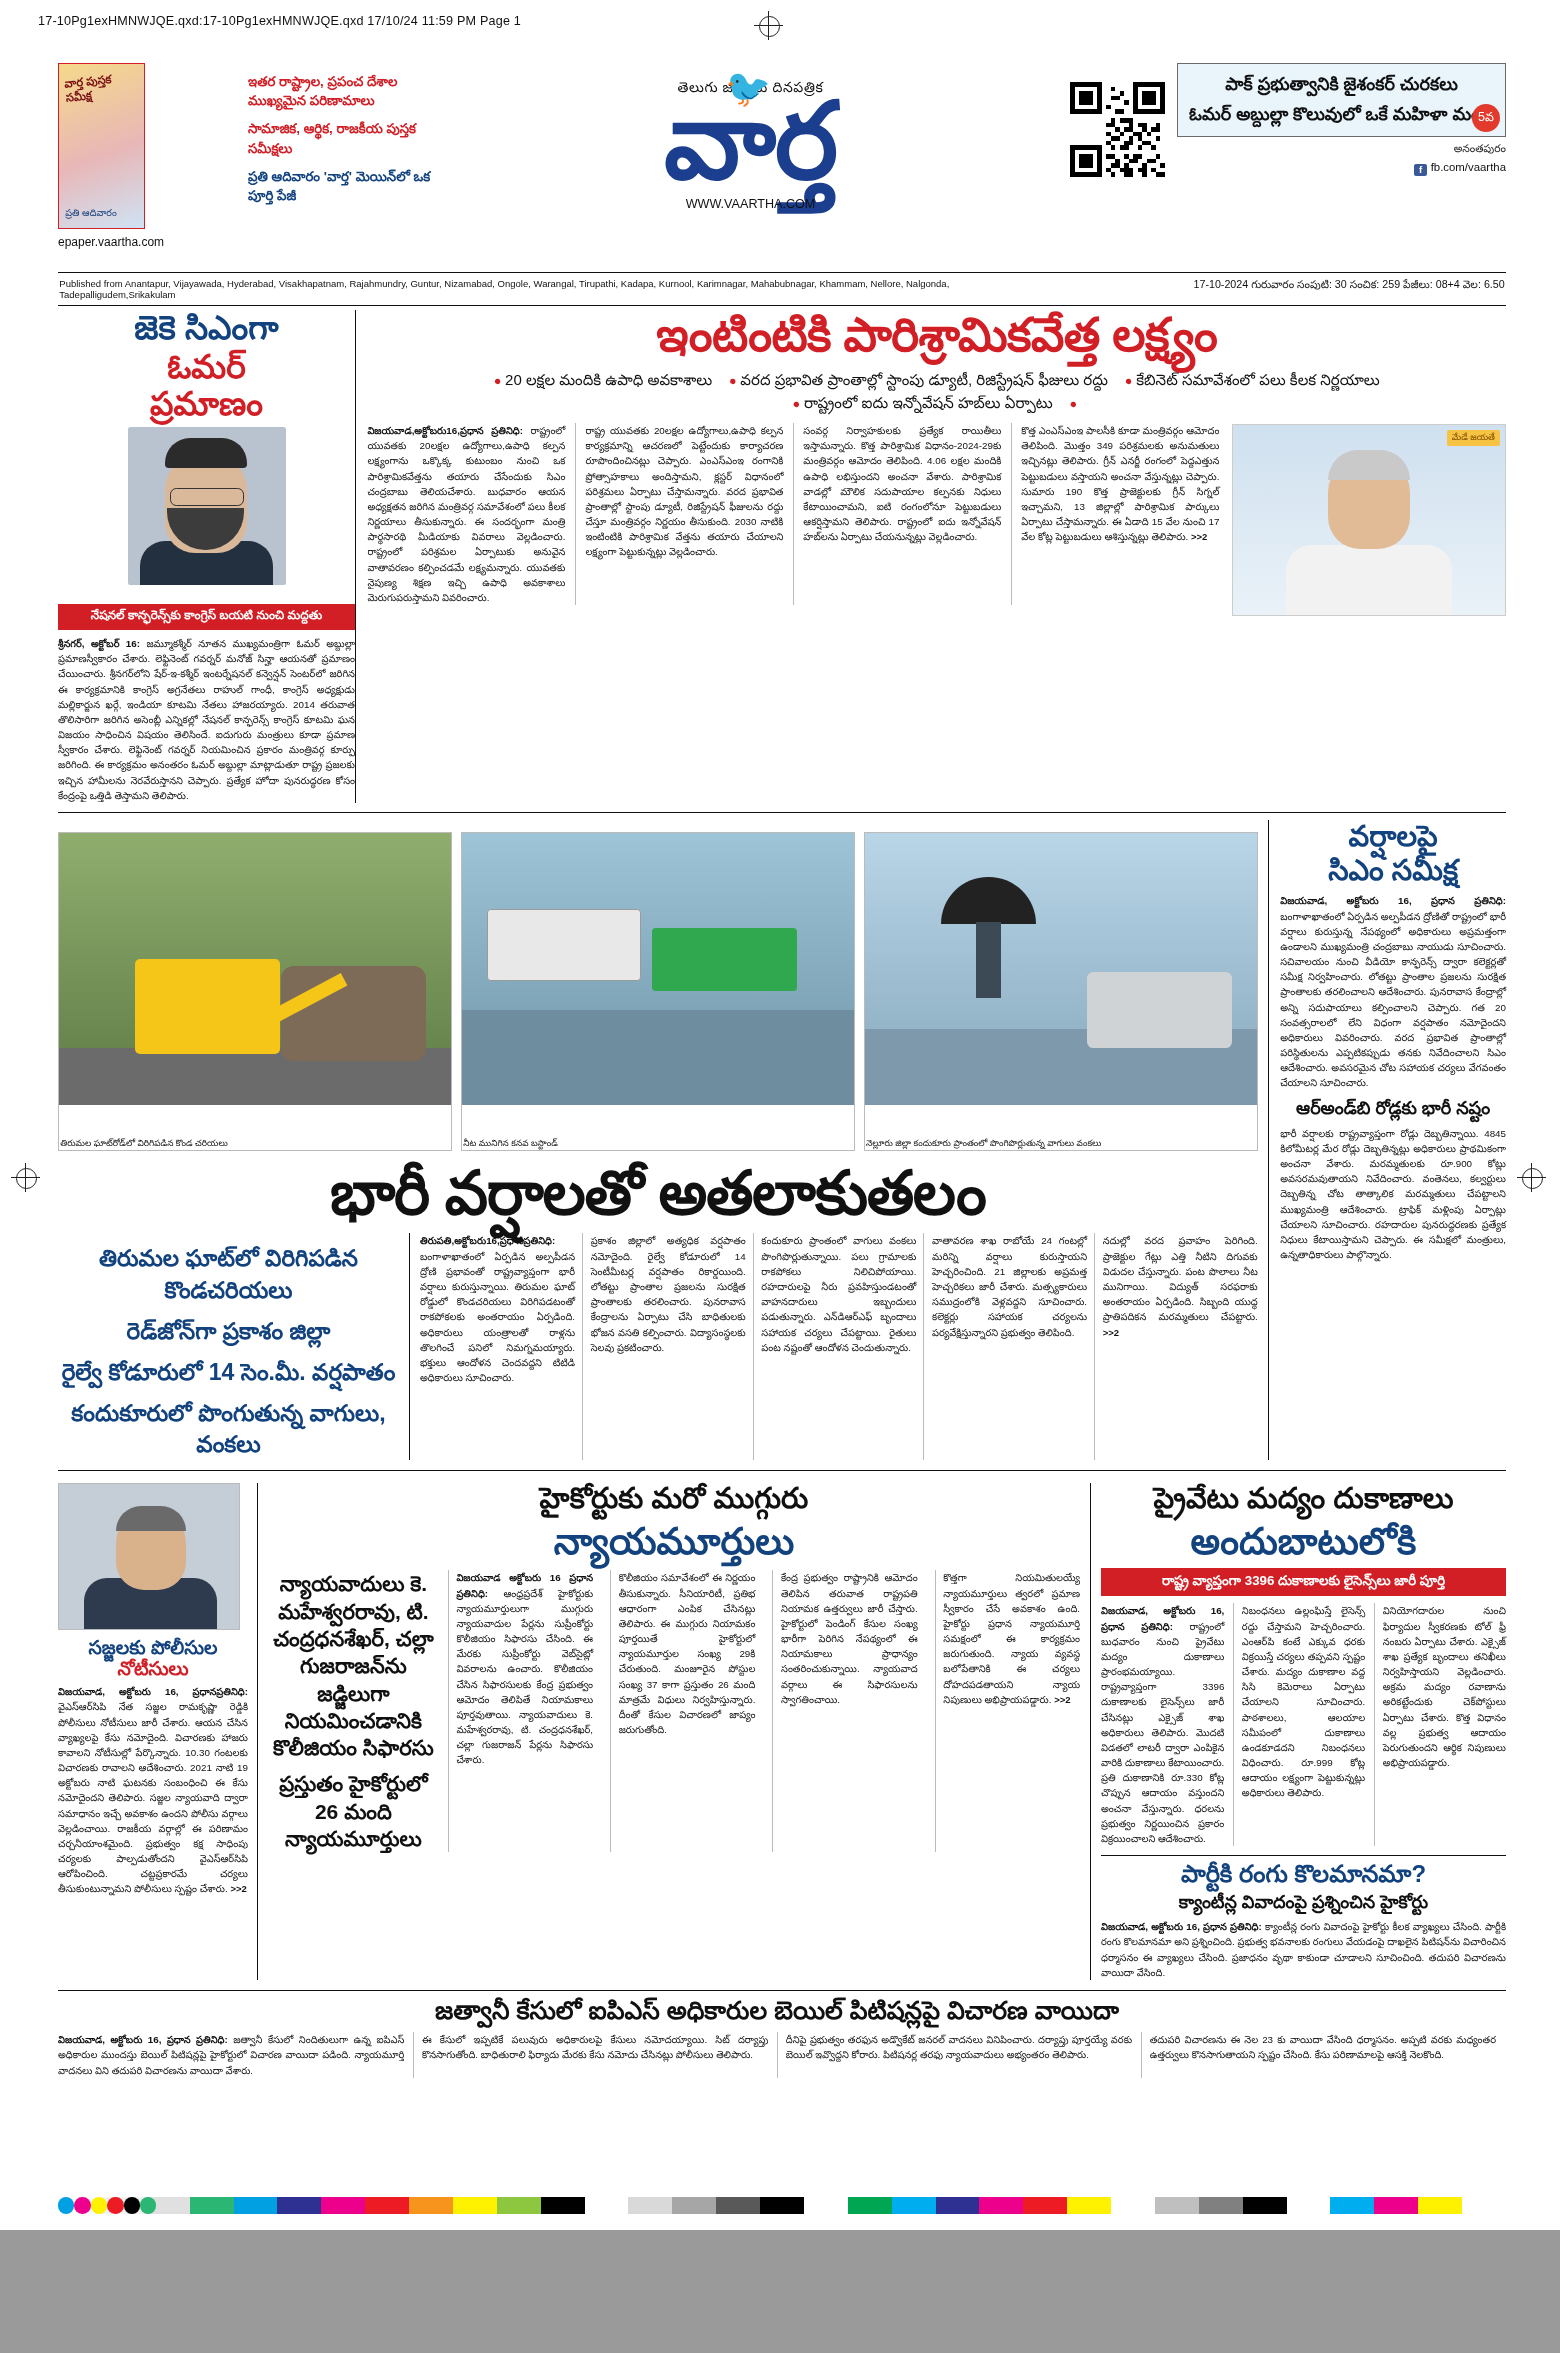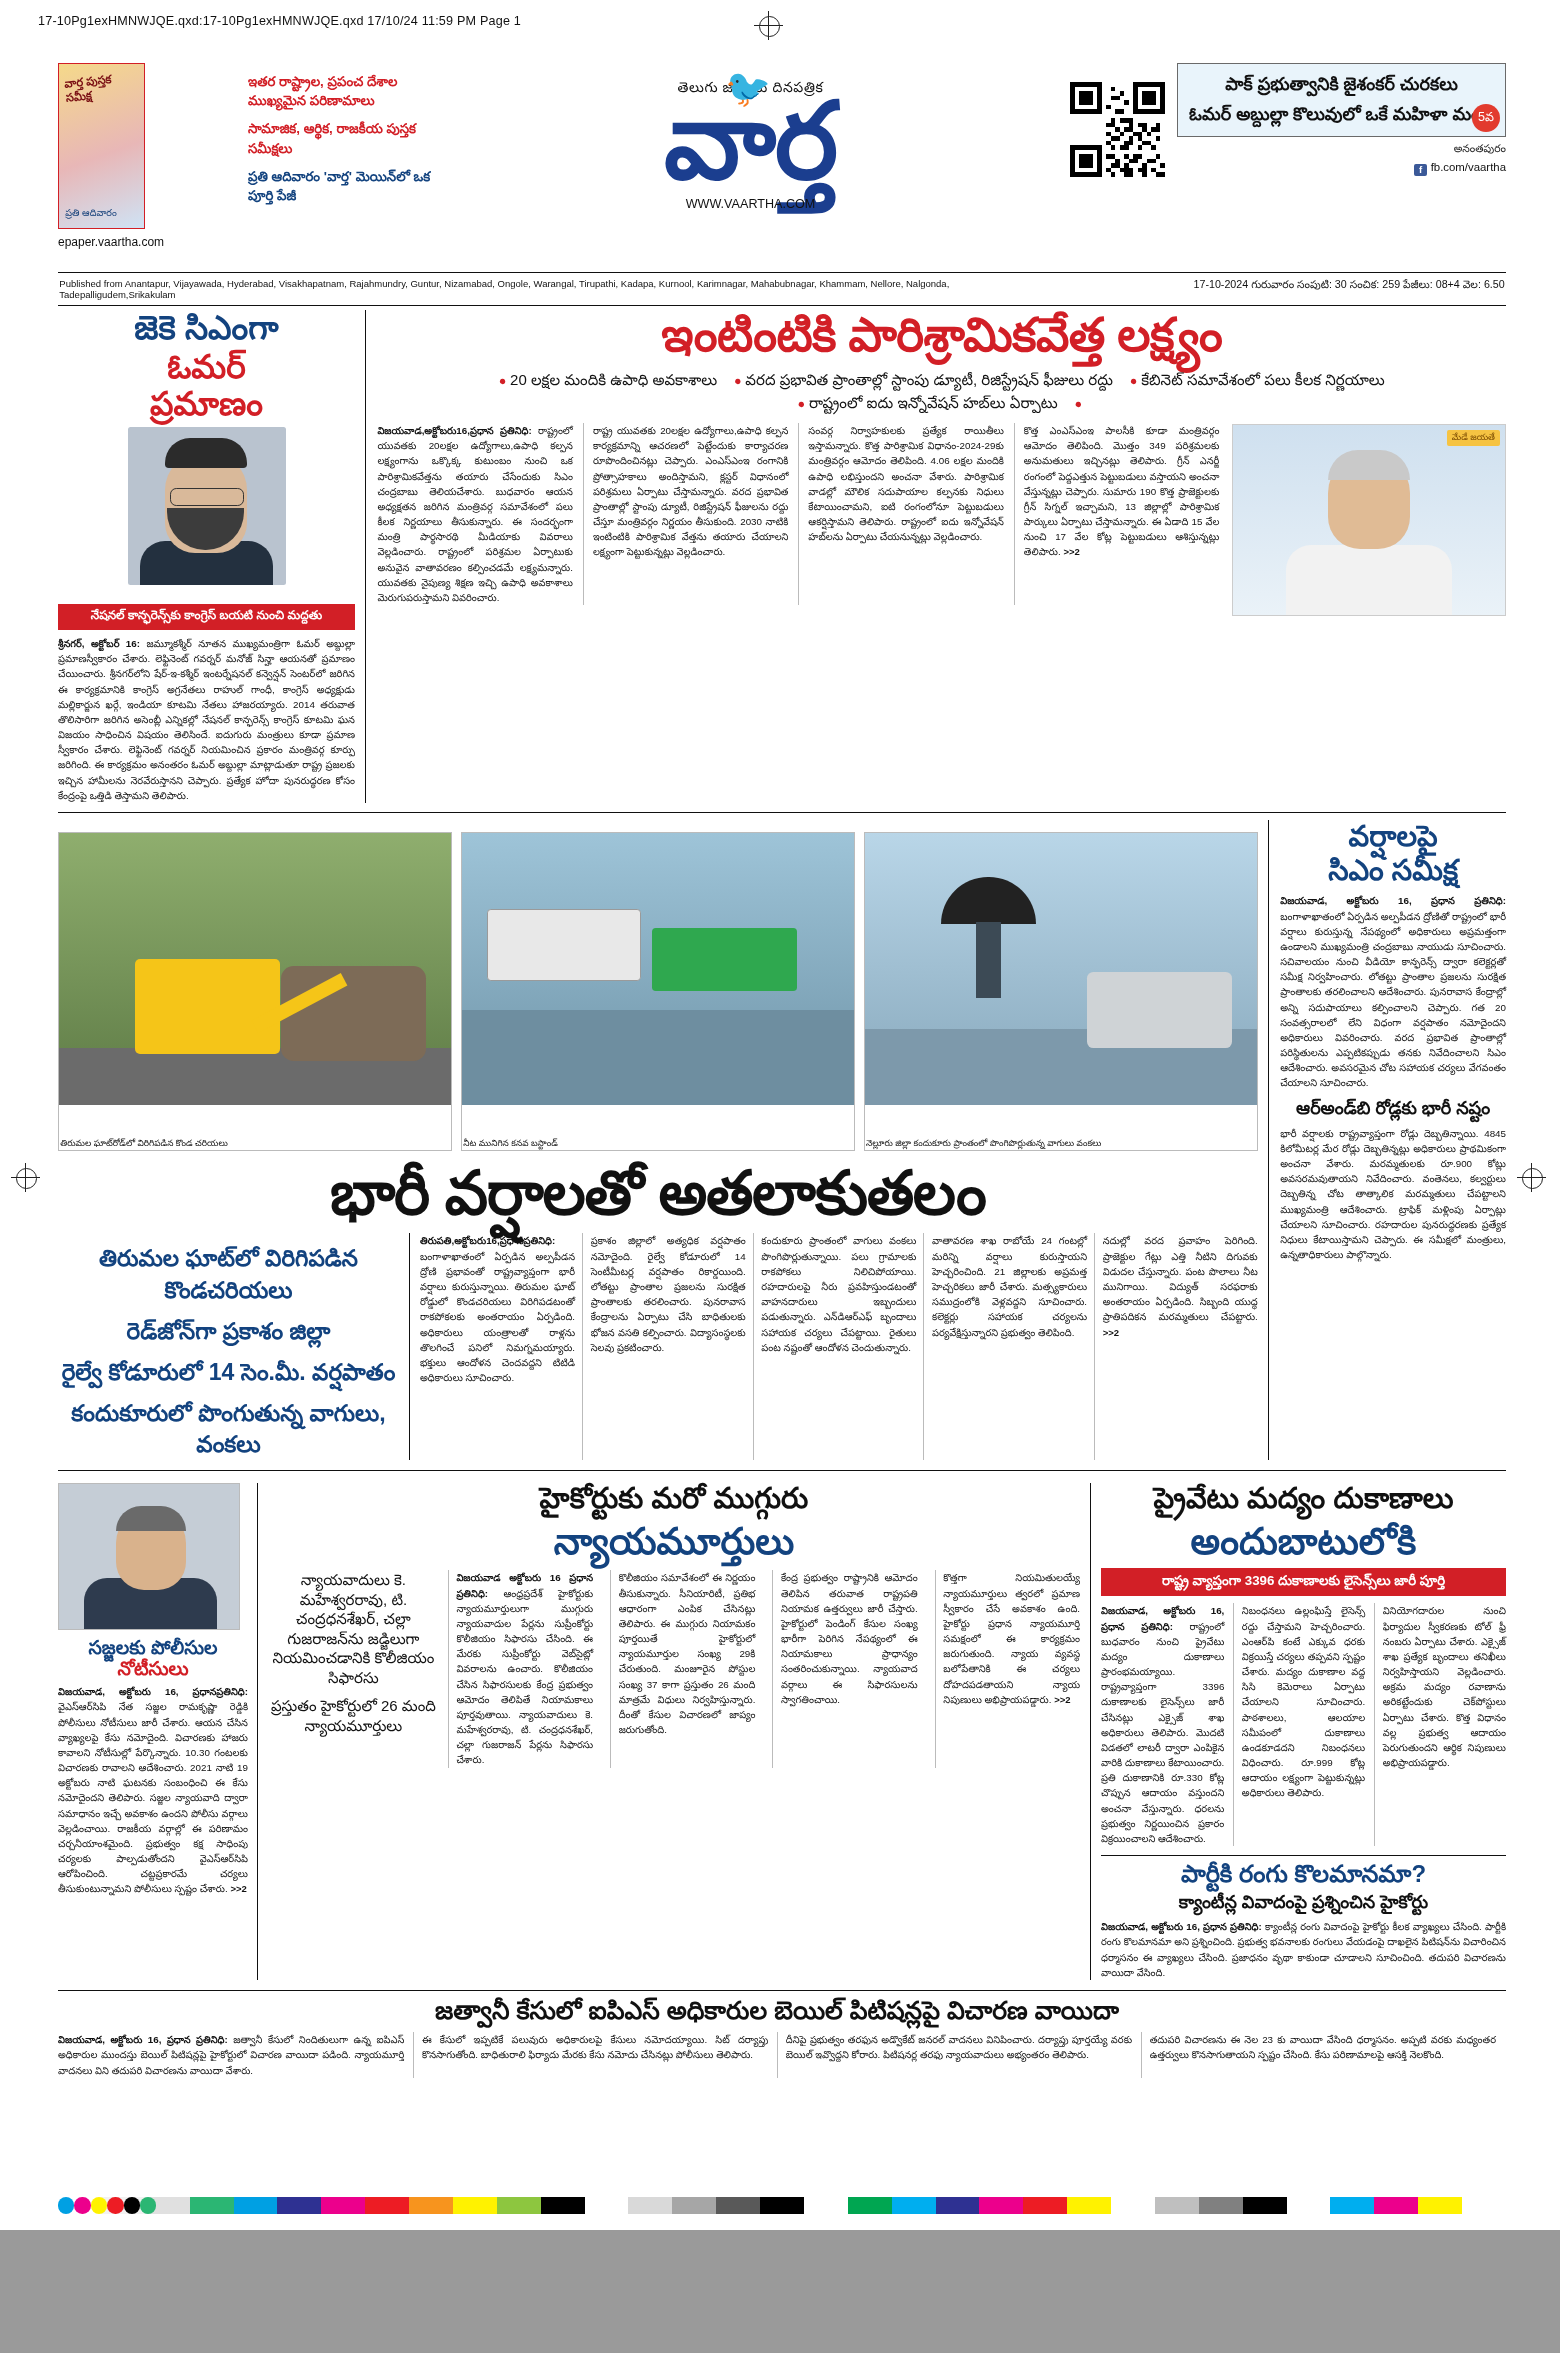--- a/index.html
+++ b/index.html
@@ -37,21 +37,21 @@
   .mh-right .fb{text-align:right;font-size:11.4px;color:#111;margin-top:3.8px;}
   .mh-right .fb .f{display:inline-block;width:12.6px;height:12.6px;background:#3b5998;color:#fff;border-radius:1.9px;font-size:9.5px;line-height:12.6px;text-align:center;margin-right:3.8px;vertical-align:-1.9px;font-weight:bold;}
   .dateline{display:flex;justify-content:space-between;font-size:10.7px;color:#111;padding:5px 1.3px 5px;}
   
   .hr-thin{border-top:0.6px solid #111;}
   .hr-bold{border-top:1.9px solid #111;}
   .col-tel{font-size:9.8px;line-height:1.55;color:#111;text-align:justify;}
   .blue{color:#13437f;}
   
   .topsec{display:flex;margin-top:3.8px;}
-  .leftcol{width:297px;padding-right:10px;border-right:0.6px solid #111;}
+  .leftcol{width:297px;padding-right:0;border-right:0.6px solid #111;}
   .leftcol h1{font-size:33px;line-height:1.12;color:#13437f;font-weight:bold;margin:0;text-align:center;}
   .leftcol h1 .r{color:#d21f26;}
   .portrait{width:158px;height:158px;margin:3.8px auto 0;background:#b9c3cf;border-radius:2.5px;position:relative;overflow:hidden;}
   .face{position:absolute;left:37px;top:25px;width:82px;height:101px;background:#d9b99a;border-radius:38px 38px 30px 30px;}
   .cap{position:absolute;left:37px;top:11.4px;width:82px;height:30px;background:#2b2b2b;border-radius:25px 25px 3.8px 3.8px;}
   .beard{position:absolute;left:39px;top:81px;width:77px;height:42px;background:#3c3c3c;border-radius:0 0 38px 38px;}
   .glass{position:absolute;left:42px;top:61px;width:72px;height:16.4px;border:1.9px solid #333;border-radius:6.3px;}
   .body-s{position:absolute;left:12.6px;bottom:0;width:133px;height:44px;background:#23303f;border-radius:25px 25px 0 0;}
   .leftcol .strap{background:#d21f26;color:#fff;font-size:12px;text-align:center;padding:4.4px 2.5px;margin-top:19px;font-weight:bold;}
   .rightmain{flex:1;padding-left:11.4px;}
@@ -99,21 +99,21 @@
   .lw-right{width:405px;padding-left:10px;border-left:0.6px solid #111;}
   .lw-left .pic{width:180px;height:145px;background:#c5cdd6;position:relative;overflow:hidden;border:0.6px solid #bbb;}
   .lw-left .pic .h{position:absolute;left:57px;top:25px;width:70px;height:81px;background:#d9b28c;border-radius:34px 34px 28px 28px;}
   .lw-left .pic .hair{position:absolute;left:57px;top:21.5px;width:70px;height:25px;background:#6a6a6a;border-radius:34px 34px 0 0;}
   .lw-left .pic .sh{position:absolute;left:25px;bottom:0;width:133px;height:51px;background:#2e3b4e;border-radius:23px 23px 0 0;}
   .lw-left h2{font-size:19px;line-height:1.12;text-align:center;color:#13437f;font-weight:bold;margin:6.3px 0 5px;}
   .lw-left h2 .rr{color:#d21f26;}
   .hl-blue{font-size:37px;line-height:1.08;color:#13437f;font-weight:bold;text-align:center;margin:0;}
   .hl-dark{font-size:29px;line-height:1.1;color:#111;font-weight:bold;text-align:center;margin:0 0 6.3px;}
   .redbar{background:#d21f26;color:#fff;text-align:center;font-size:13.3px;font-weight:bold;padding:5px 3.8px;margin:6.3px 0;}
-  .deck{font-size:15px;line-height:1.3;color:#111;text-align:center;font-weight:normal;}
+  .deck{font-size:21px;line-height:1.3;color:#111;text-align:center;font-weight:bold;}
   .threecols{display:flex;gap:8.9px;margin-top:7.6px;}
   .threecols .c{flex:1;}
   .threecols .c+.c{border-left:0.6px solid #bbb;padding-left:7.6px;}
   .cont{font-size:9.5px;color:#111;text-align:right;}
   .secrule{border-top:1.9px solid #111;margin:10px 0 6.3px;}
   .subhead2{font-size:24px;line-height:1.12;color:#13437f;font-weight:bold;text-align:center;margin:3.8px 0;}
   .subhead3{font-size:17.7px;line-height:1.2;color:#111;font-weight:bold;text-align:center;margin:3.8px 0 6.3px;}
   .colorbar{position:absolute;left:58px;bottom:16.4px;width:1448px;height:16.4px;display:flex;}
   .colorbar span{flex:1;}
   .dots{position:absolute;left:58px;bottom:16.4px;display:flex;gap:0;}

